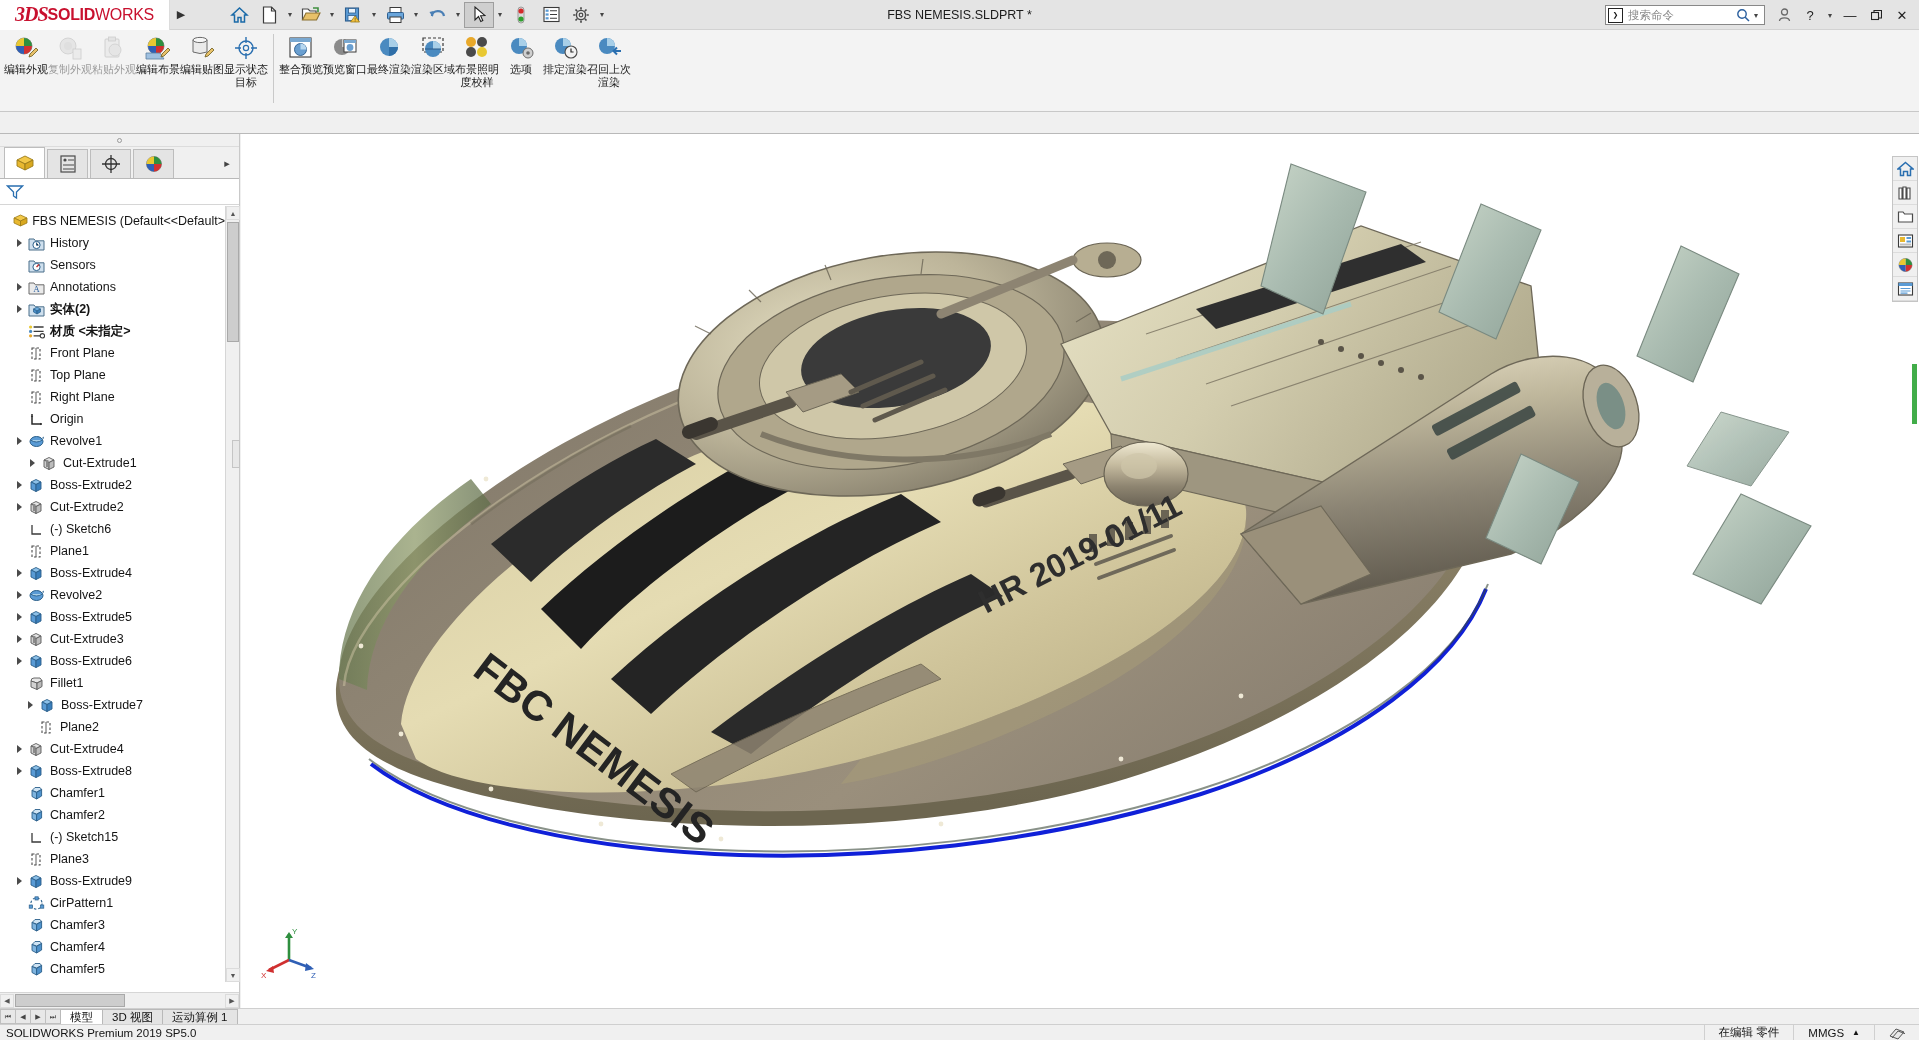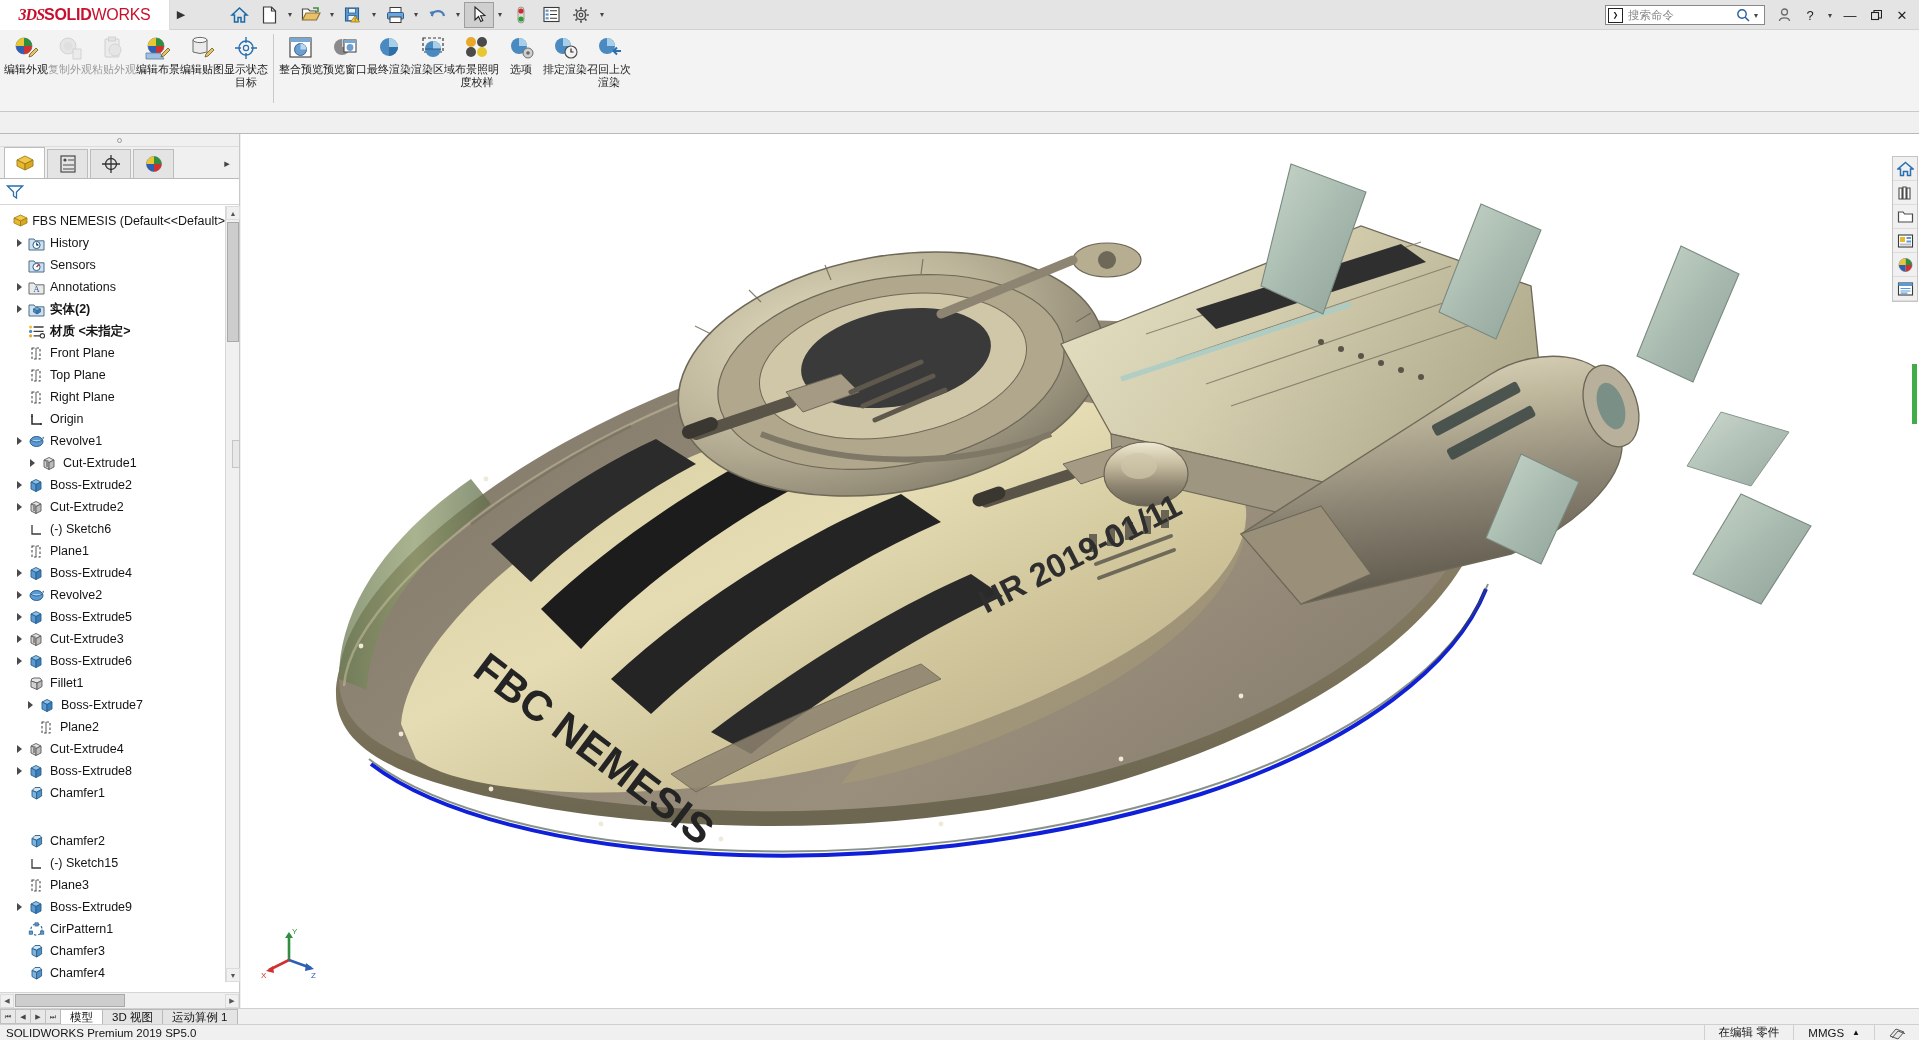--- a/index.html
+++ b/index.html
@@ -18,21 +18,21 @@
   .titlebar {
     position:absolute; left:0; top:0; width:1919px; height:30px;
     background:#e4e4e4; display:flex; align-items:center;
     border-bottom:1px solid #d2d2d2;
   }
   .sw-logo {
     width:170px; height:30px; background:#ffffff; display:flex;
     align-items:center; justify-content:center;
     border-right:1px solid #dcdcdc;
   }
-  .sw-logo .ds { color:#c8102e; font-size:16px; font-weight:bold; font-style:italic;
+  .sw-logo .ds { color:#c8102e; font-size:20px; font-weight:bold; font-style:italic;
     font-family:"Liberation Serif", serif; letter-spacing:-1px; }
   .sw-logo .sw1 { color:#c8102e; font-size:16px; font-weight:bold; letter-spacing:-0.3px;}
   .sw-logo .sw2 { color:#c8102e; font-size:16px; font-weight:normal; letter-spacing:-0.3px;}
   .tb-arrow { width:22px; text-align:center; color:#333; font-size:11px; }
   .tb-icons { display:flex; align-items:center; gap:0px; margin-left:32px; }
   .tbi { width:30px; height:26px; display:flex; align-items:center; justify-content:center;
     position:relative; }
   .tbi.sel { background:#cfcfcf; border:1px solid #9e9e9e; }
   .caret { font-size:8px; color:#444; width:12px; text-align:center;}
   .titletext { position:absolute; left:0; right:0; text-align:center; font-size:12.5px;
@@ -229,20 +229,21 @@
             <circle cx="9" cy="9" r="4.6" fill="none" stroke="#4a4a4a" stroke-width="1.4"></circle>
             <circle cx="9" cy="9" r="1.8" fill="none" stroke="#4a4a4a" stroke-width="1.2"></circle>
             <g stroke="#4a4a4a" stroke-width="1.7">
               <path d="M9 1.2 v2.2M9 14.6 v2.2M1.2 9 h2.2M14.6 9 h2.2M3.5 3.5 l1.6 1.6M12.9 12.9 l1.6 1.6M14.5 3.5 l-1.6 1.6M5.1 12.9 l-1.6 1.6"></path>
             </g>
           </svg>
       </div>
       <div class="caret">▾</div>
     </div>
 
+    <div class="titletext">FBS NEMESIS.SLDPRT *</div>
 
     <div class="tb-right">
       <div class="searchbox">
         <div class="search-ico">❯</div>
         <div class="searchph">搜索命令</div>
         <svg width="14" height="14" viewBox="0 0 14 14">
             <circle cx="6" cy="6" r="4.2" fill="none" stroke="#2a5f9e" stroke-width="1.4"></circle>
             <path d="M9.2 9.2 L13 13" stroke="#2a5f9e" stroke-width="1.5"></path>
           </svg>
         <span class="caret">▾</span>
@@ -812,21 +813,21 @@
             <span class="tw"></span>
             <span class="ticon">
               <svg width="17" height="15" viewBox="0 0 17 15">
                 <path d="M4 4.5 l3-3 h5 l1.6 2 -5 2.5 z" fill="#cfe4f4" stroke="#2a5f8a" stroke-width="0.9"></path>
                 <path d="M4 4.5 v6 l4.6 2.5 V6.5 z" fill="#7fb4df" stroke="#2a5f8a" stroke-width="0.9"></path>
                 <path d="M13.6 3.5 v6.5 l-5 3 V6.5 z" fill="#4f92cc" stroke="#2a5f8a" stroke-width="0.9"></path>
               </svg>
             </span>
             <span class="tlabel">Chamfer1</span>
           </div>
-          <div class="trow" style="padding-left: 13px; margin-top: 26px;">
+          <div class="trow" style="padding-left: 13px;">
             <span class="tw"></span>
             <span class="ticon">
               <svg width="17" height="15" viewBox="0 0 17 15">
                 <path d="M4 4.5 l3-3 h5 l1.6 2 -5 2.5 z" fill="#cfe4f4" stroke="#2a5f8a" stroke-width="0.9"></path>
                 <path d="M4 4.5 v6 l4.6 2.5 V6.5 z" fill="#7fb4df" stroke="#2a5f8a" stroke-width="0.9"></path>
                 <path d="M13.6 3.5 v6.5 l-5 3 V6.5 z" fill="#4f92cc" stroke="#2a5f8a" stroke-width="0.9"></path>
               </svg>
             </span>
             <span class="tlabel">Chamfer2</span>
           </div>

